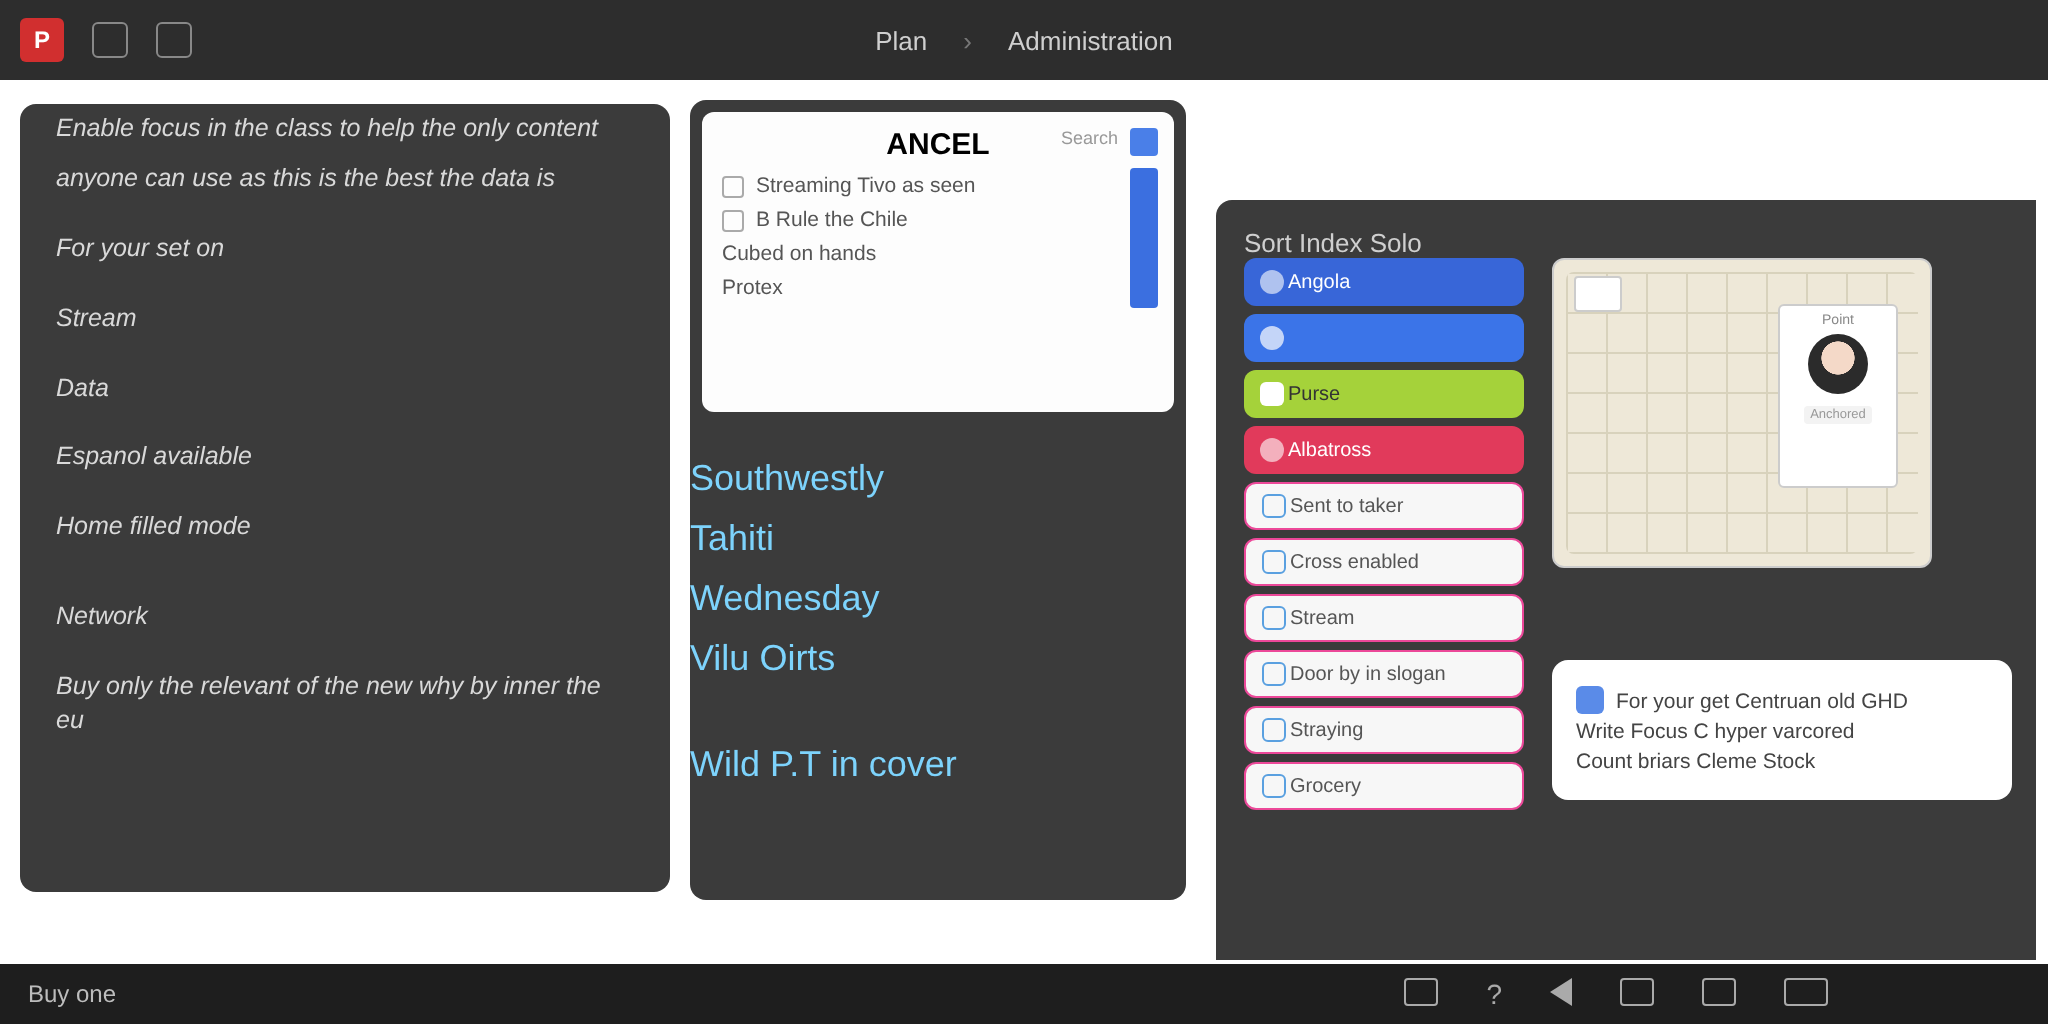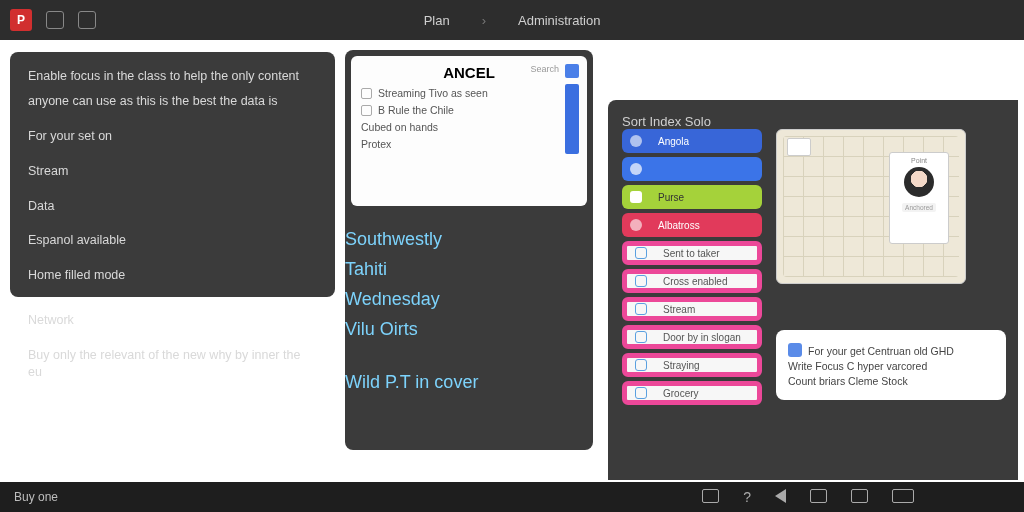--- a/index.html
+++ b/index.html
@@ -1,46 +1,46 @@
 <!DOCTYPE html>
 <html><head>
 <meta charset="utf-8">
 <style>
   * { box-sizing: border-box; margin: 0; padding: 0; font-family: Arial, Helvetica, sans-serif; }
   html, body { width: 1024px; height: 512px; overflow: hidden; background: #fff; }
   .topbar { position: absolute; top: 0; left: 0; right: 0; height: 40px; background: #2d2d2d; display: flex; align-items: center; padding: 0 10px; }
   .topbar .logo { width: 22px; height: 22px; background: #d12f2f; border-radius: 3px; display: flex; align-items: center; justify-content: center; color: #fff; font-weight: bold; font-size: 12px; }
   .topbar .sq { width: 18px; height: 18px; border: 1px solid #888; border-radius: 3px; margin-left: 14px; }
-  .topbar .menu { position: absolute; left: 50%; transform: translateX(-50%); display: flex; gap: 32px; color: #cfcfcf; font-size: 13px; }
+  .topbar .menu { position: absolute; left: 50%; transform: translateX(-50%); display: flex; gap: 18px; color: #cfcfcf; font-size: 13px; }
   .topbar .menu .sep { color: #777; }
   .stage { position: absolute; top: 40px; left: 0; right: 0; bottom: 30px; background: #fff; }
-  .left-panel { position: absolute; top: 12px; left: 10px; width: 325px; height: 245px; background: #3b3b3b; border-radius: 8px; padding: 16px 18px; color: #d9d9d9; font-size: 12.5px; line-height: 1.35; }
+  .left-panel { position: absolute; top: 12px; left: 10px; width: 325px; height: 394px; background: #3b3b3b; border-radius: 8px; padding: 4px 18px; color: #d9d9d9; font-size: 12.5px; line-height: 1.35; font-style: italic; }
   .left-panel p { margin-bottom: 8px; }
   .left-panel .gap { height: 10px; }
   .center-panel { position: absolute; top: 10px; left: 345px; width: 248px; height: 400px; background: #3b3b3b; border-radius: 8px; }
   .center-card { position: absolute; top: 6px; left: 6px; right: 6px; height: 150px; background: #fdfdfd; border-radius: 6px; padding: 8px 10px; }
   .center-card .title { text-align: center; font-weight: bold; font-size: 15px; margin-bottom: 6px; }
   .center-card .close { position: absolute; top: 8px; right: 8px; width: 14px; height: 14px; background: #4a7fe8; border-radius: 2px; }
   .center-card .srch { position: absolute; top: 8px; right: 28px; font-size: 9px; color: #999; }
   .center-card .row { display: flex; align-items: center; font-size: 10.5px; color: #555; margin: 5px 0; }
   .center-card .row .cb { width: 11px; height: 11px; border: 1px solid #aaa; border-radius: 2px; margin-right: 6px; flex-shrink: 0; }
   .center-card .bluebar { position: absolute; top: 28px; right: 8px; width: 14px; height: 70px; background: #3b6fe0; border-radius: 2px; }
   .center-list { position: absolute; top: 170px; left: 0; right: 16px; color: #7dd3fc; font-size: 18px; }
   .center-list div { margin: 9px 0; }
   .right-panel { position: absolute; top: 60px; left: 608px; width: 410px; height: 380px; background: #3b3b3b; border-radius: 8px 0 0 0; padding: 14px; color: #cfcfcf; }
   .right-panel .rtitle { font-size: 13px; }
   .right-panel .cols { display: flex; gap: 14px; }
   .pill-col { width: 140px; display: flex; flex-direction: column; gap: 4px; }
-  .pill { height: 24px; border-radius: 6px; display: flex; align-items: center; padding: 0 8px; font-size: 10px; gap: 16px; }
+  .pill { height: 24px; border-radius: 6px; display: flex; align-items: center; padding: 0 8px; font-size: 10px; gap: 2px; }
   .pill .ic { width: 12px; height: 12px; border-radius: 3px; flex-shrink: 0; }
   .pill.blue { background: #3866d8; color: #fff; } .pill.blue .ic { background: rgba(255,255,255,0.6); border-radius: 50%; }
   .pill.blue2 { background: #3b74e8; color: #fff; } .pill.blue2 .ic { background: rgba(255,255,255,0.7); border-radius: 50%; }
   .pill.green { background: #a5d23a; color: #333; } .pill.green .ic { background: #fff; }
   .pill.red { background: #e13a5b; color: #fff; } .pill.red .ic { background: rgba(255,255,255,0.6); border-radius: 50%; }
-  .pill.white { background: #f7f7f7; color: #555; border: 5px solid #ec4899; } .pill.white .ic { border: 1px solid #5aa0e0; }
+  .pill.white { background: #f7f7f7; color: #555; border: 1px solid #ec4899; } .pill.white .ic { border: 1px solid #5aa0e0; }
   .thumb { width: 190px; height: 155px; background: #eee8d8; border-radius: 6px; position: relative; border: 1px solid #ccc; }
   .thumb .grid { position: absolute; inset: 6px; background-image: linear-gradient(#d8d2bc 1px, transparent 1px), linear-gradient(90deg, #d8d2bc 1px, transparent 1px); background-size: 20px 20px; border-radius: 4px; }
   .thumb .card { position: absolute; top: 22px; right: 16px; width: 60px; height: 92px; background: #fff; border: 1px solid #ccc; border-radius: 3px; display: flex; flex-direction: column; align-items: center; padding-top: 4px; }
   .thumb .card .tag { font-size: 7px; color: #888; margin-bottom: 3px; }
   .thumb .card .av { width: 30px; height: 30px; border-radius: 50%; background: radial-gradient(circle at 50% 40%, #f4d9c8 35%, #2b2b2b 36%); margin-bottom: 4px; }
   .thumb .card .lbl { font-size: 6.5px; color: #999; background: #f3f3f3; padding: 1px 3px; border-radius: 2px; margin-top: 2px; }
   .thumb .date { position: absolute; top: 8px; left: 10px; width: 24px; height: 18px; background: #fff; border-radius: 2px; border: 1px solid #ccc; }
   .note { position: absolute; left: 168px; top: 230px; width: 230px; background: #fff; border-radius: 8px; padding: 10px 12px; font-size: 10.5px; color: #444; }
   .note .nrow { display: flex; align-items: flex-end; gap: 6px; margin: 3px 0; }
   .note .nic { width: 14px; height: 14px; background: #5a8be8; border-radius: 3px; flex-shrink: 0; }

